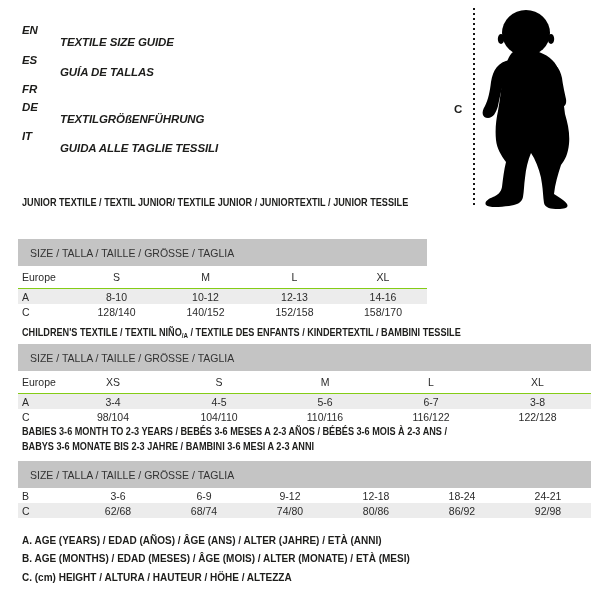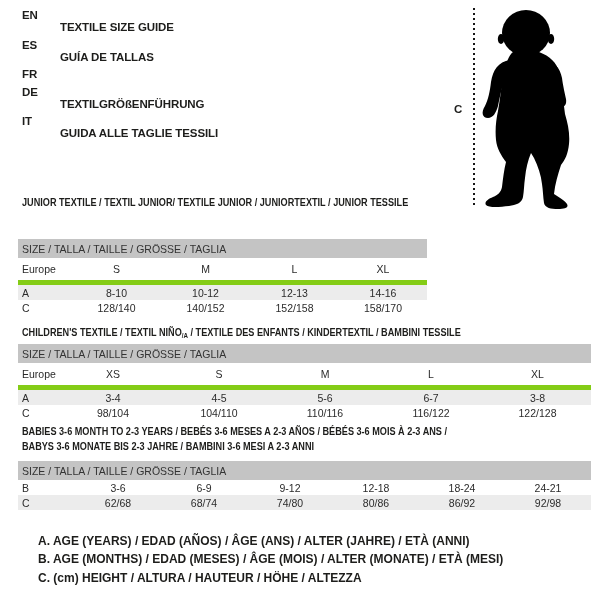--- a/index.html
+++ b/index.html
@@ -2,48 +2,48 @@
 <html><head>
 <meta charset="utf-8">
 <style>
   html,body{margin:0;padding:0;background:#fff;}
   .canvas{
     position:relative;width:600px;height:600px;background:#ffffff;overflow:hidden;
     font-family:"Liberation Sans",sans-serif;color:#1d1d1b;
     -webkit-font-smoothing:antialiased;
   }
   
-  .langs{position:absolute;left:22px;top:7px;}
+  .langs{position:absolute;left:22px;top:22px;font-style:italic;}
   .lang-row{display:flex;line-height:17.6px;font-size:11.5px;font-weight:700;letter-spacing:-0.1px;}
   .lang-code{width:38px;flex:0 0 38px;}
   .lang-label{white-space:nowrap;margin-top:12px;}
   
   .dotline{position:absolute;left:473px;top:8px;width:2px;height:200px;
     background-image:repeating-linear-gradient(to bottom,#161616 0 2px,transparent 2px 5px);}
   .hlabel{position:absolute;left:454px;top:103px;font-size:11.5px;font-weight:700;}
   .baby{position:absolute;left:480px;top:8px;width:94px;height:202px;}
   
   .title{position:absolute;font-size:11px;font-weight:700;white-space:nowrap;line-height:13px;}
   .cond{display:inline-block;transform:scaleX(0.83);transform-origin:0 50%;white-space:nowrap;}
   .tt1{left:22px;top:196px;}
   .tt2{left:22px;top:326px;}
   .tt3{left:22px;top:424px;line-height:15.2px;}
   sub{font-size:7.5px;vertical-align:-2px;letter-spacing:0;}
   
   table.sizes{position:absolute;border-collapse:collapse;table-layout:fixed;
     font-size:10.5px;color:#2b2b2b;}
   table.sizes td{height:15px;padding:0;text-align:center;white-space:nowrap;vertical-align:middle;}
   table.sizes td.rl{text-align:left;padding-left:4px;}
-  table.sizes tr.bar td{height:19px;text-align:left;padding-left:4px;color:#333;}
-  table.sizes tr.europe td{border-bottom:5px solid #84cc16;height:22px;}
+  table.sizes tr.bar td{height:27px;text-align:left;padding-left:12px;color:#333;}
+  table.sizes tr.europe td{border-bottom:1px solid #84cc16;height:22px;}
   .t1{left:18px;top:239px;width:409px;}
   .t2{left:18px;top:344px;width:573px;}
   .t3{left:18px;top:461px;width:573px;}
   
-  .notes{position:absolute;left:22px;top:532px;font-size:12px;font-weight:700;line-height:18.4px;margin-left:16px;}
+  .notes{position:absolute;left:22px;top:532px;font-size:10px;font-weight:700;line-height:18.4px;}
   .note{white-space:nowrap;}
 </style>
 </head>
 <body>
 
 <div class="canvas">
 
   <div class="langs">
     <div class="lang-row">
       <span class="lang-code">EN</span>

